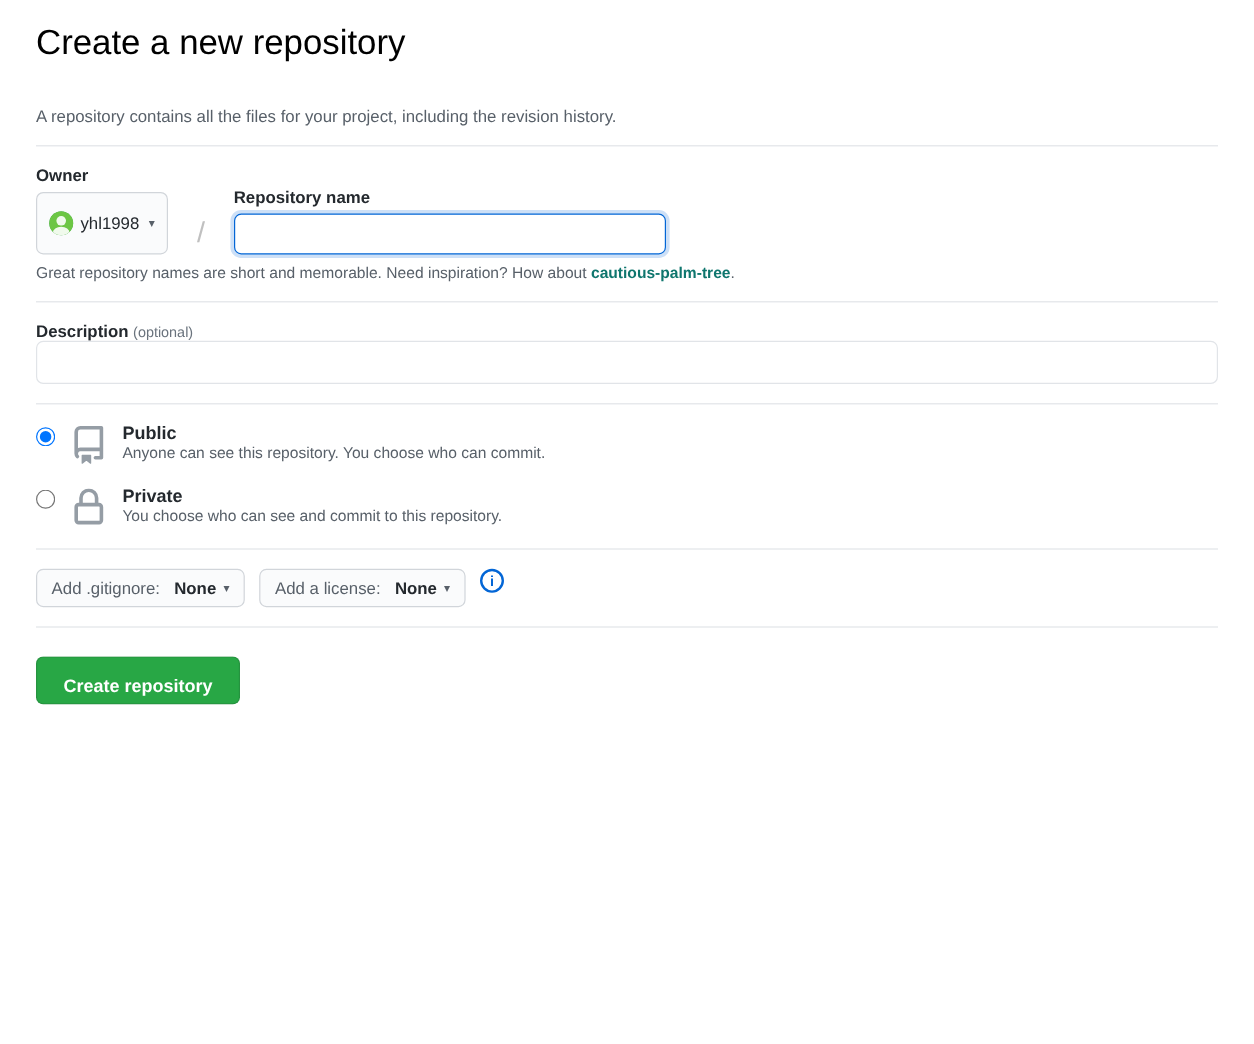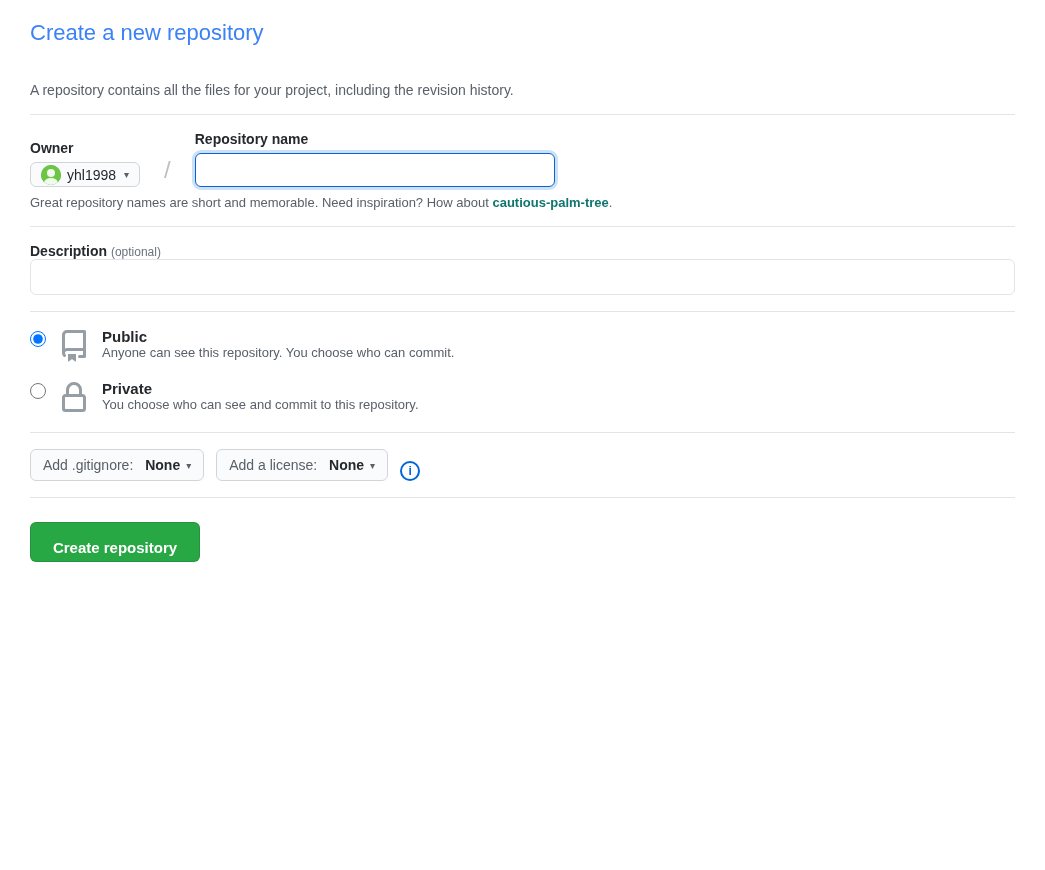--- a/index.html
+++ b/index.html
@@ -6,23 +6,23 @@
     body {
       font-family: -apple-system, BlinkMacSystemFont, "Segoe UI", Helvetica, Arial, sans-serif;
       font-size: 14px;
       color: #24292e;
       background: #fff;
       padding: 20px 30px;
       max-width: 1045px;
     }
 
     .page-title {
-      font-size: 22px;
+      font-size: 29px;
       font-weight: 300;
-      color: #3b82f6;
+      color: #000000;
       margin-bottom: 6px;
     }
 
     .page-subtitle {
       font-size: 14px;
       color: #586069;
       margin-bottom: 16px;
       margin-top: 36px;
     }
 
@@ -64,21 +64,21 @@
     .owner-select {
       display: flex;
       align-items: center;
       border: 1px solid #d1d5da;
       border-radius: 6px;
       padding: 5px 10px;
       background: #fafbfc;
       cursor: pointer;
       font-size: 14px;
       gap: 6px;
-      height: 25px;
+      height: 52px;
     }
 
     .owner-avatar {
       width: 20px;
       height: 20px;
       border-radius: 50%;
       background: #4caf50;
       display: inline-flex;
       align-items: center;
       justify-content: center;
@@ -215,21 +215,21 @@
     }
 
     .readme-desc {
       font-size: 13px;
       color: #586069;
       margin-top: 2px;
     }
 
     .dropdowns-row {
       display: flex;
-      align-items: flex-end;
+      align-items: flex-start;
       gap: 12px;
     }
 
     .dropdown-select {
       display: flex;
       align-items: center;
       border: 1px solid #d1d5da;
       border-radius: 6px;
       padding: 5px 12px;
       background: #fafbfc;

